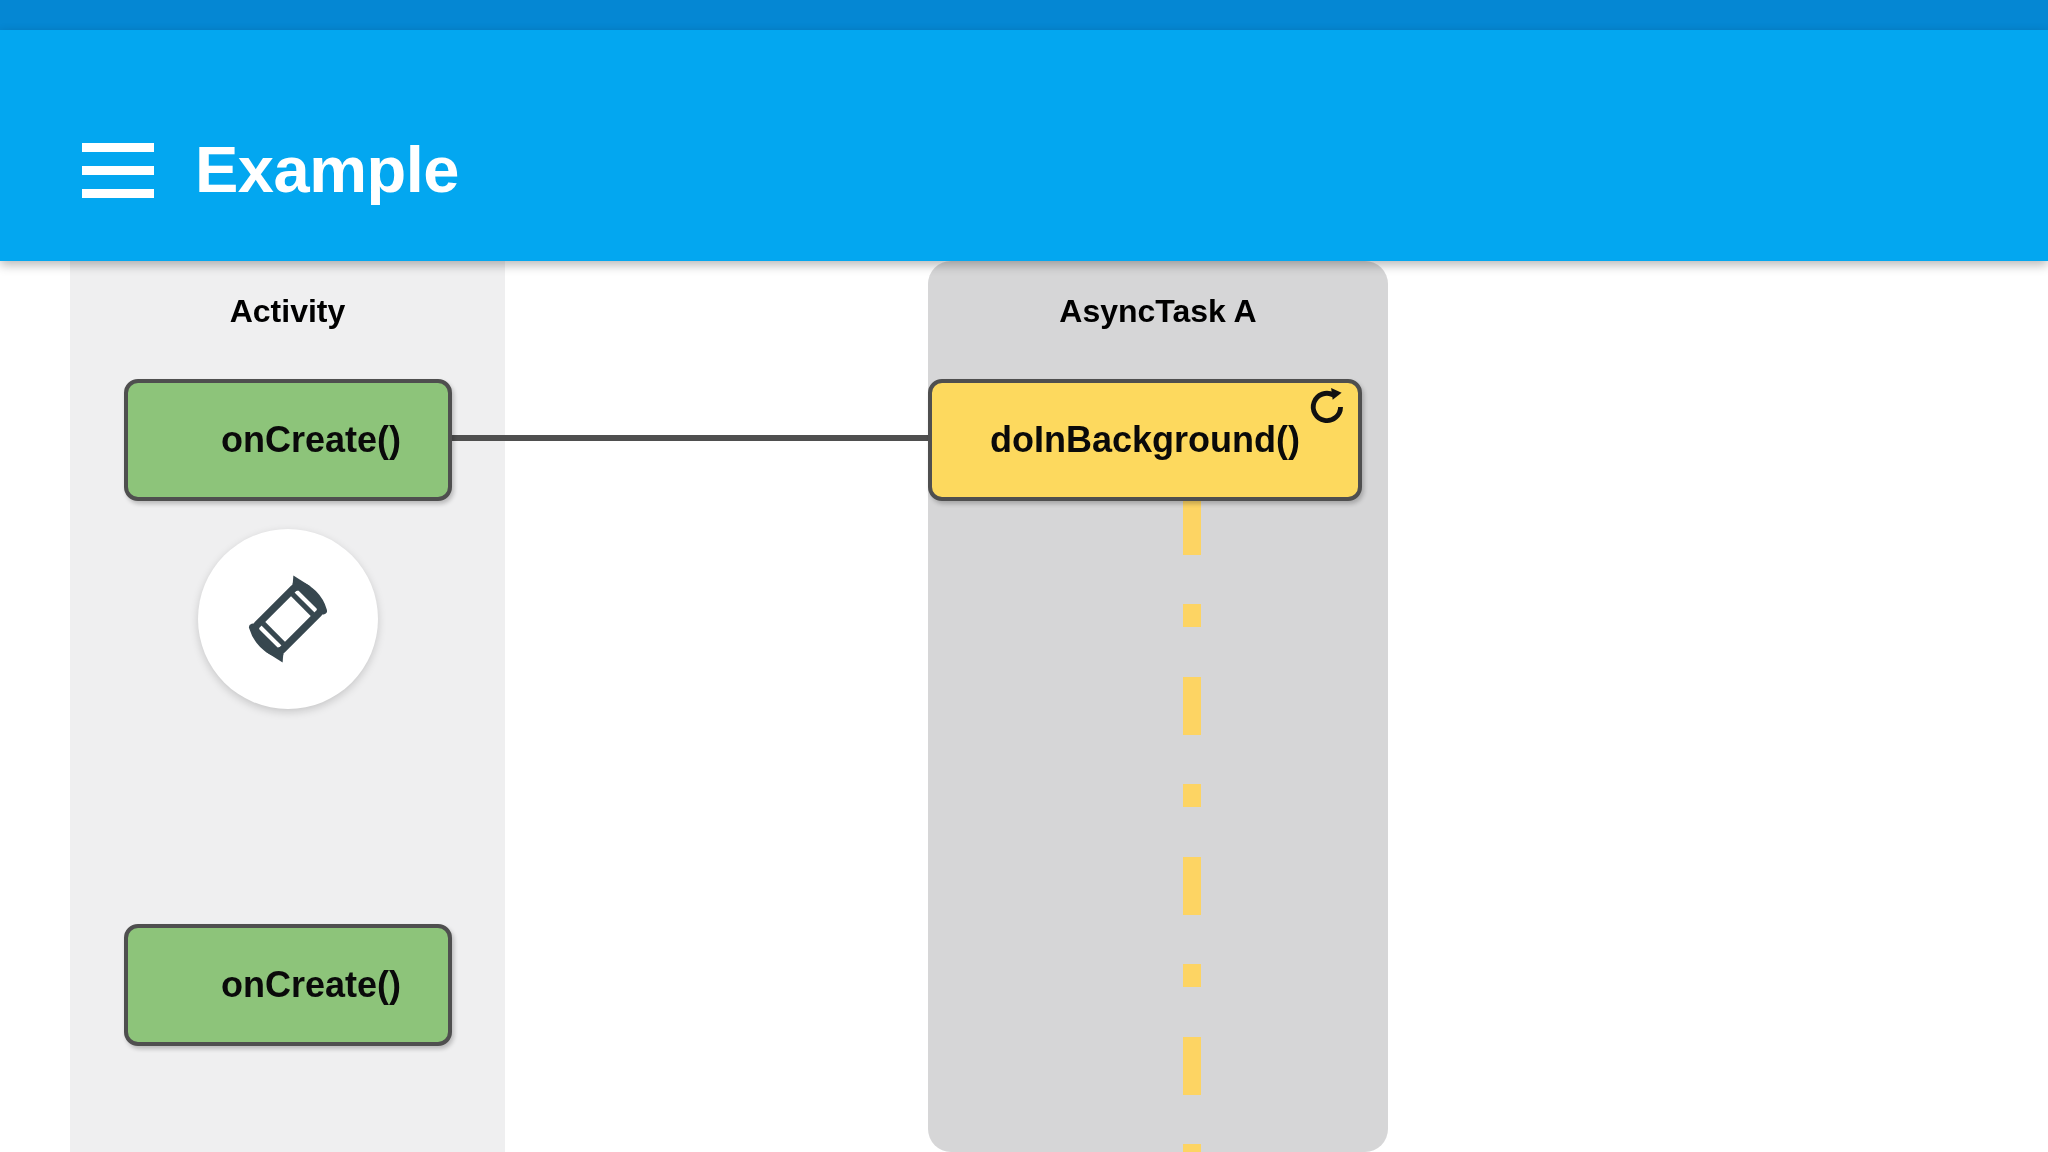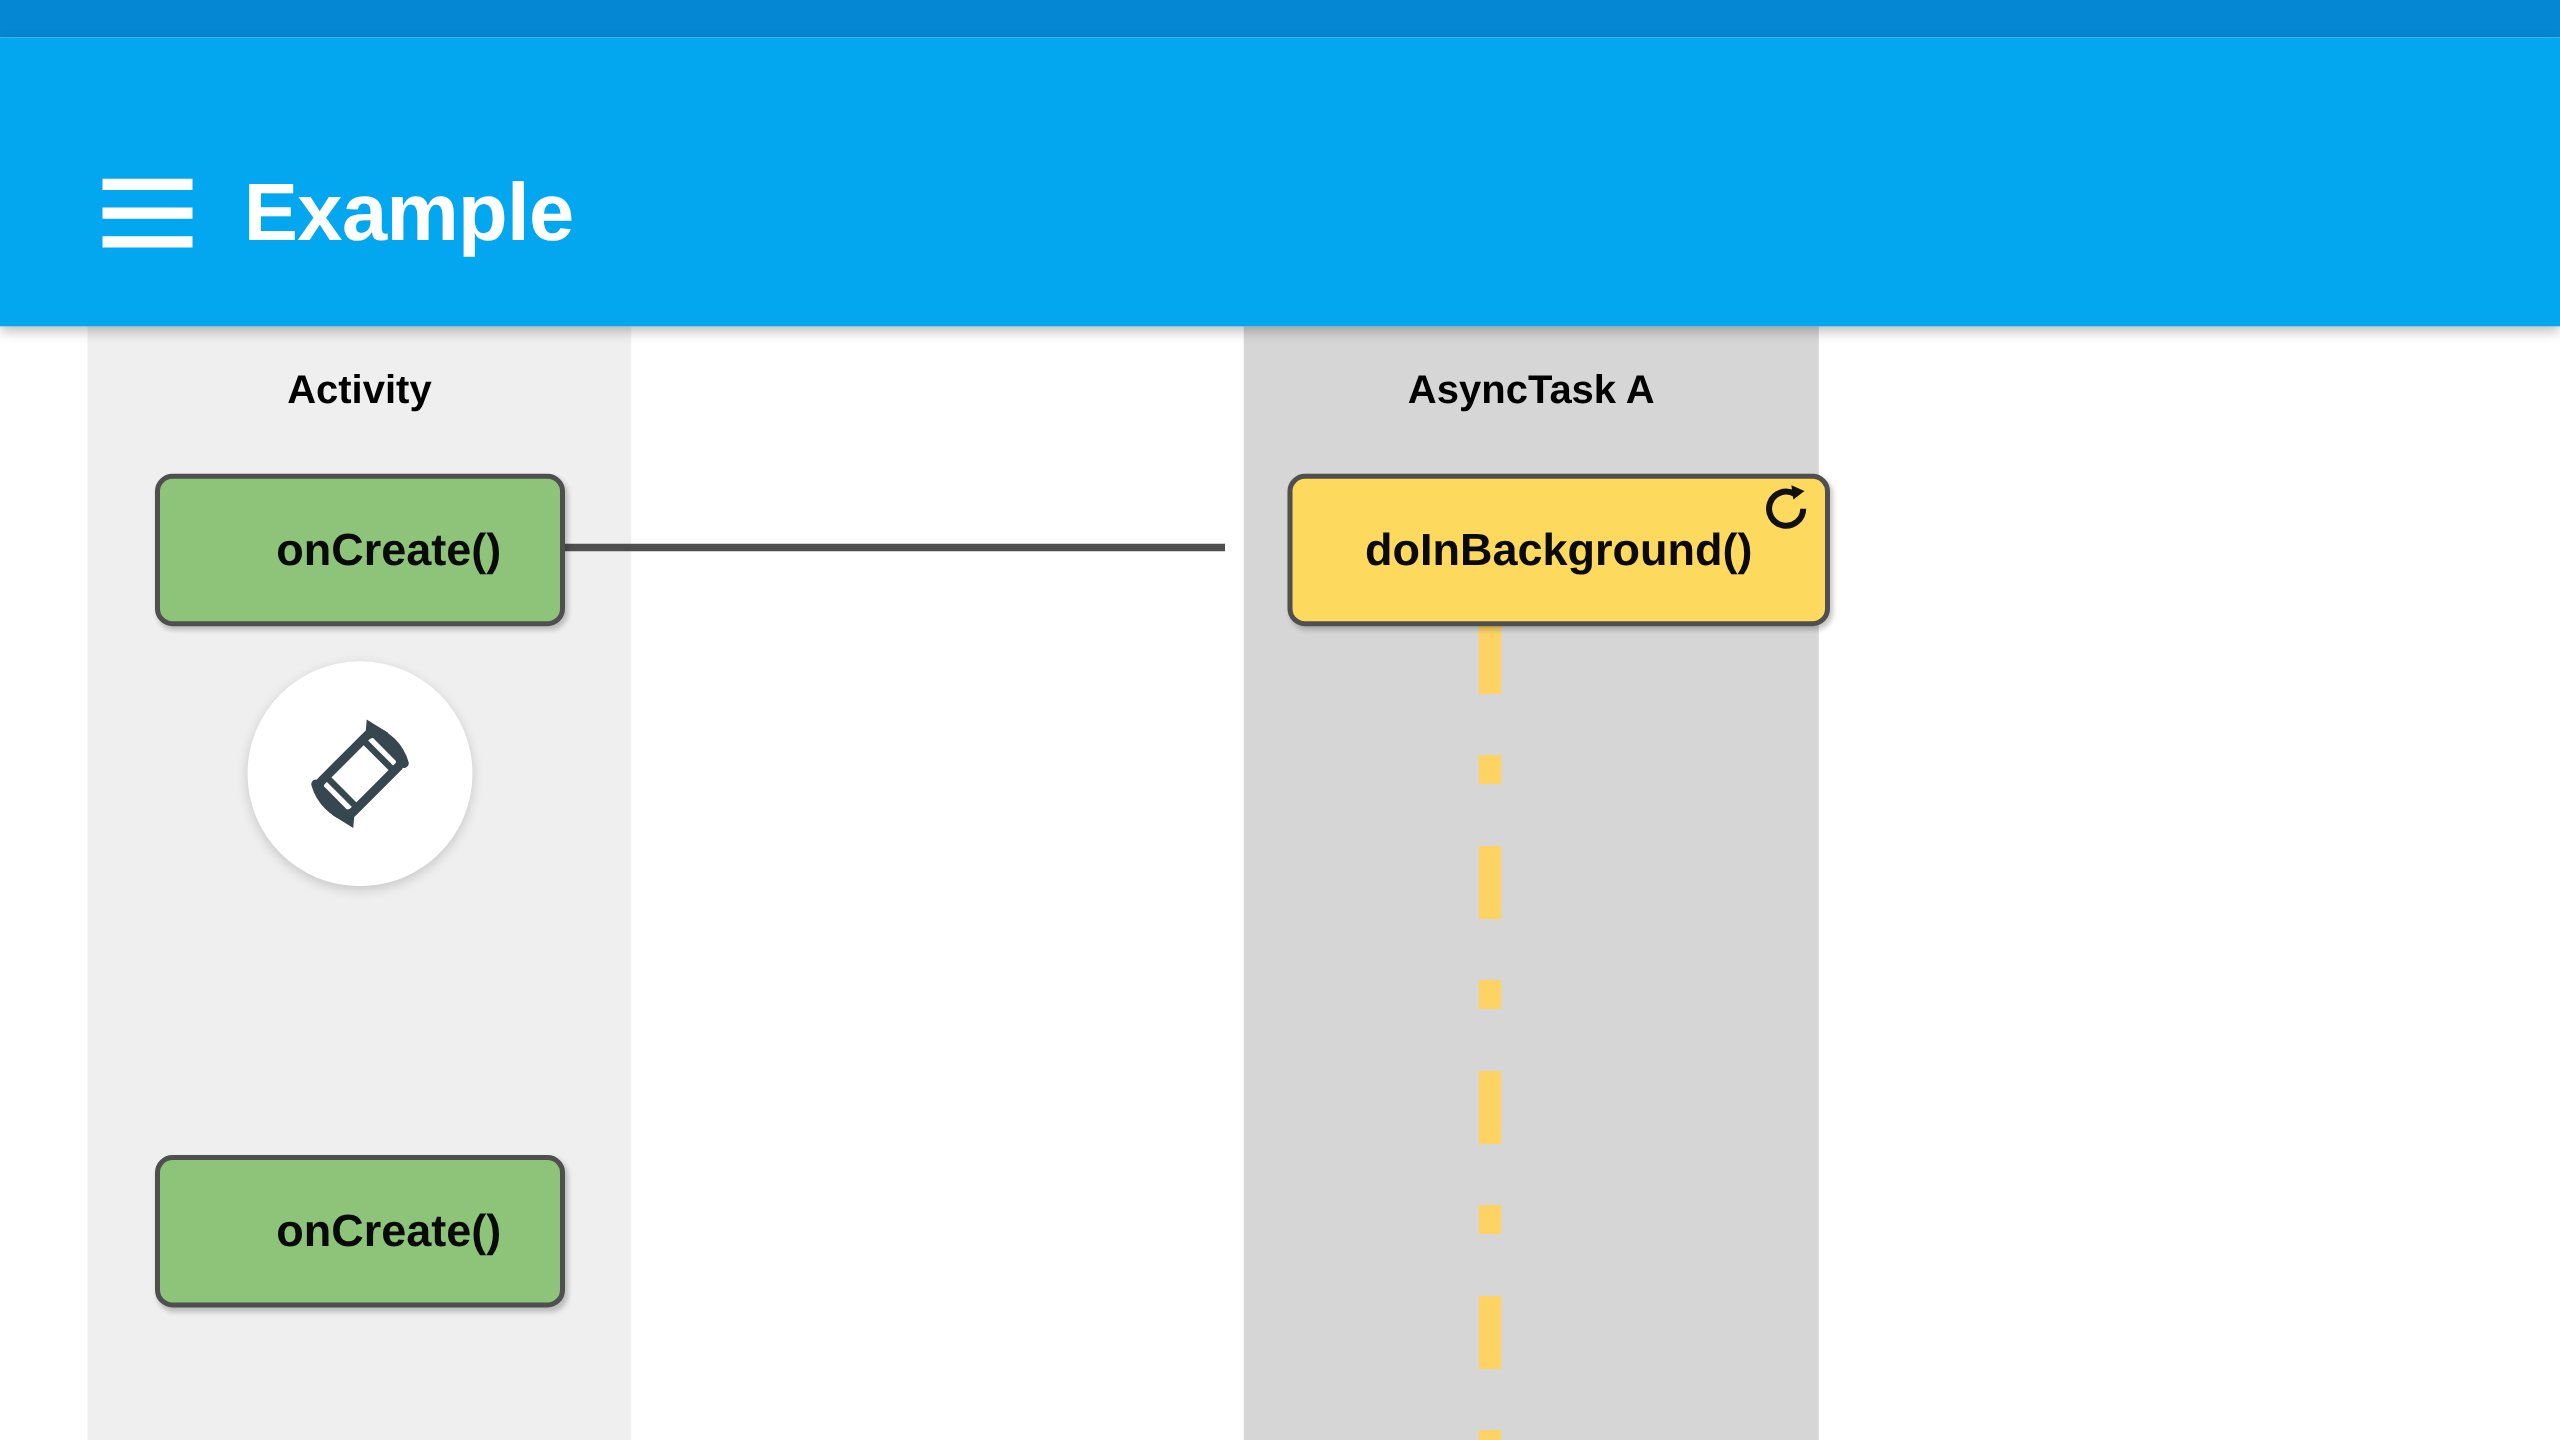--- a/index.html
+++ b/index.html
@@ -89,23 +89,24 @@
     top: 32px;
     white-space: nowrap;
   }
 
   #lane-activity {
     left: 70px;
     width: 435px;
     background: #EFEFF0;
   }
   #lane-asynctask {
-    left: 995px;
+    left: 928px;
     width: 460px;
     background: #D6D6D7;
+    border-radius: 23px;
   }
 
   
   .node {
     position: absolute;
     box-sizing: border-box;
     border: 4px solid #4F4F4F;
     border-radius: 14px;
     display: flex;
     align-items: center;
@@ -116,21 +117,21 @@
     box-shadow: 2px 3px 4px rgba(0,0,0,0.22);
     white-space: nowrap;
     z-index: 6;
   }
   .node.green { background: #8DC47A; padding-left: 46px; }
   .node.yellow { background: #FDD95E; }
 
   #node-oncreate-1 { left: 124px; top: 118px; width: 328px; height: 122px; }
   #node-ondestroy  { left: 124px; top: 509px; width: 328px; height: 122px; }
   #node-oncreate-2 { left: 124px; top: 663px; width: 328px; height: 122px; }
-  #node-doinbackground { left: 1030px; top: 118px; width: 434px; height: 122px; }
+  #node-doinbackground { left: 928px; top: 118px; width: 434px; height: 122px; }
 
   
   #loop-icon {
     position: absolute;
     right: 8px;
     top: 3px;
     width: 42px;
     height: 42px;
     pointer-events: none;
   }

